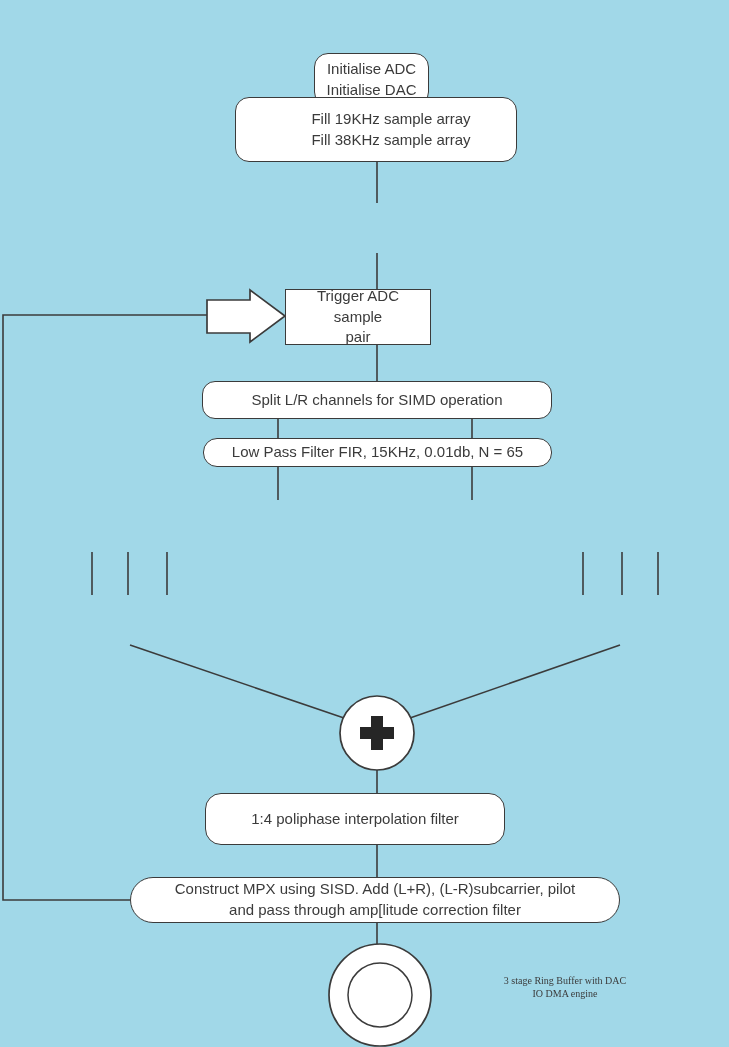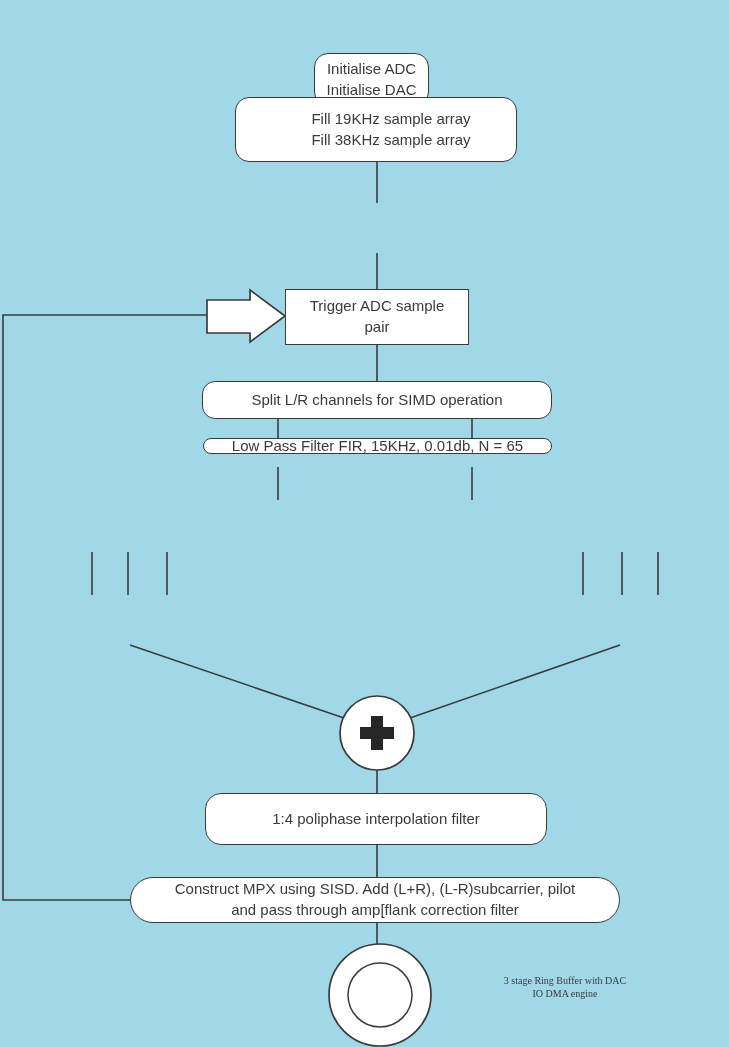--- a/index.html
+++ b/index.html
@@ -80,30 +80,30 @@
     </g>
   </svg>
 
   <div class="node" style="left:314px;top:5px;width:115px;height:53px;border-radius:14px;margin-top:48px;">Initialise ADC
 Initialise DAC</div>
 
   <div class="node" style="left:235px;top:97px;width:282px;height:65px;border-radius:14px;padding-left:36px;">Fill 19KHz sample array
 Fill 38KHz sample array</div>
 
 
-  <div class="node" style="left:285px;top:289px;width:184px;height:56px;border-radius:0;">Trigger ADC sample
+  <div class="node" style="left:285px;top:289px;width:146px;height:56px;border-radius:0;">Trigger ADC sample
 pair</div>
 
   <div class="node" style="left:202px;top:381px;width:350px;height:38px;border-radius:13px;padding:16px 6px;">Split L/R channels for SIMD operation</div>
 
-  <div class="node" style="left:203px;top:438px;width:349px;height:16px;border-radius:14px;padding:0 6px;">Low Pass Filter FIR, 15KHz, 0.01db, N = 65</div>
+  <div class="node" style="left:203px;top:438px;width:349px;height:29px;border-radius:14px;padding:0 6px;">Low Pass Filter FIR, 15KHz, 0.01db, N = 65</div>
 
 
 
-  <div class="node" style="left:205px;top:793px;width:342px;height:52px;border-radius:16px;">1:4 poliphase interpolation filter</div>
+  <div class="node" style="left:205px;top:793px;width:300px;height:52px;border-radius:16px;">1:4 poliphase interpolation filter</div>
 
   <div class="node" style="left:130px;top:877px;width:490px;height:46px;border-radius:23px;">Construct MPX using SISD. Add (L+R), (L-R)subcarrier, pilot
-and pass through amp[flank correction filter</div>
+and pass through amp[litude correction filter</div>
 
   <div class="free-label" style="left:450px;top:975px;width:230px;">3 stage Ring Buffer with DAC
 IO DMA engine</div>
 
 </div>
 
 </body></html>

